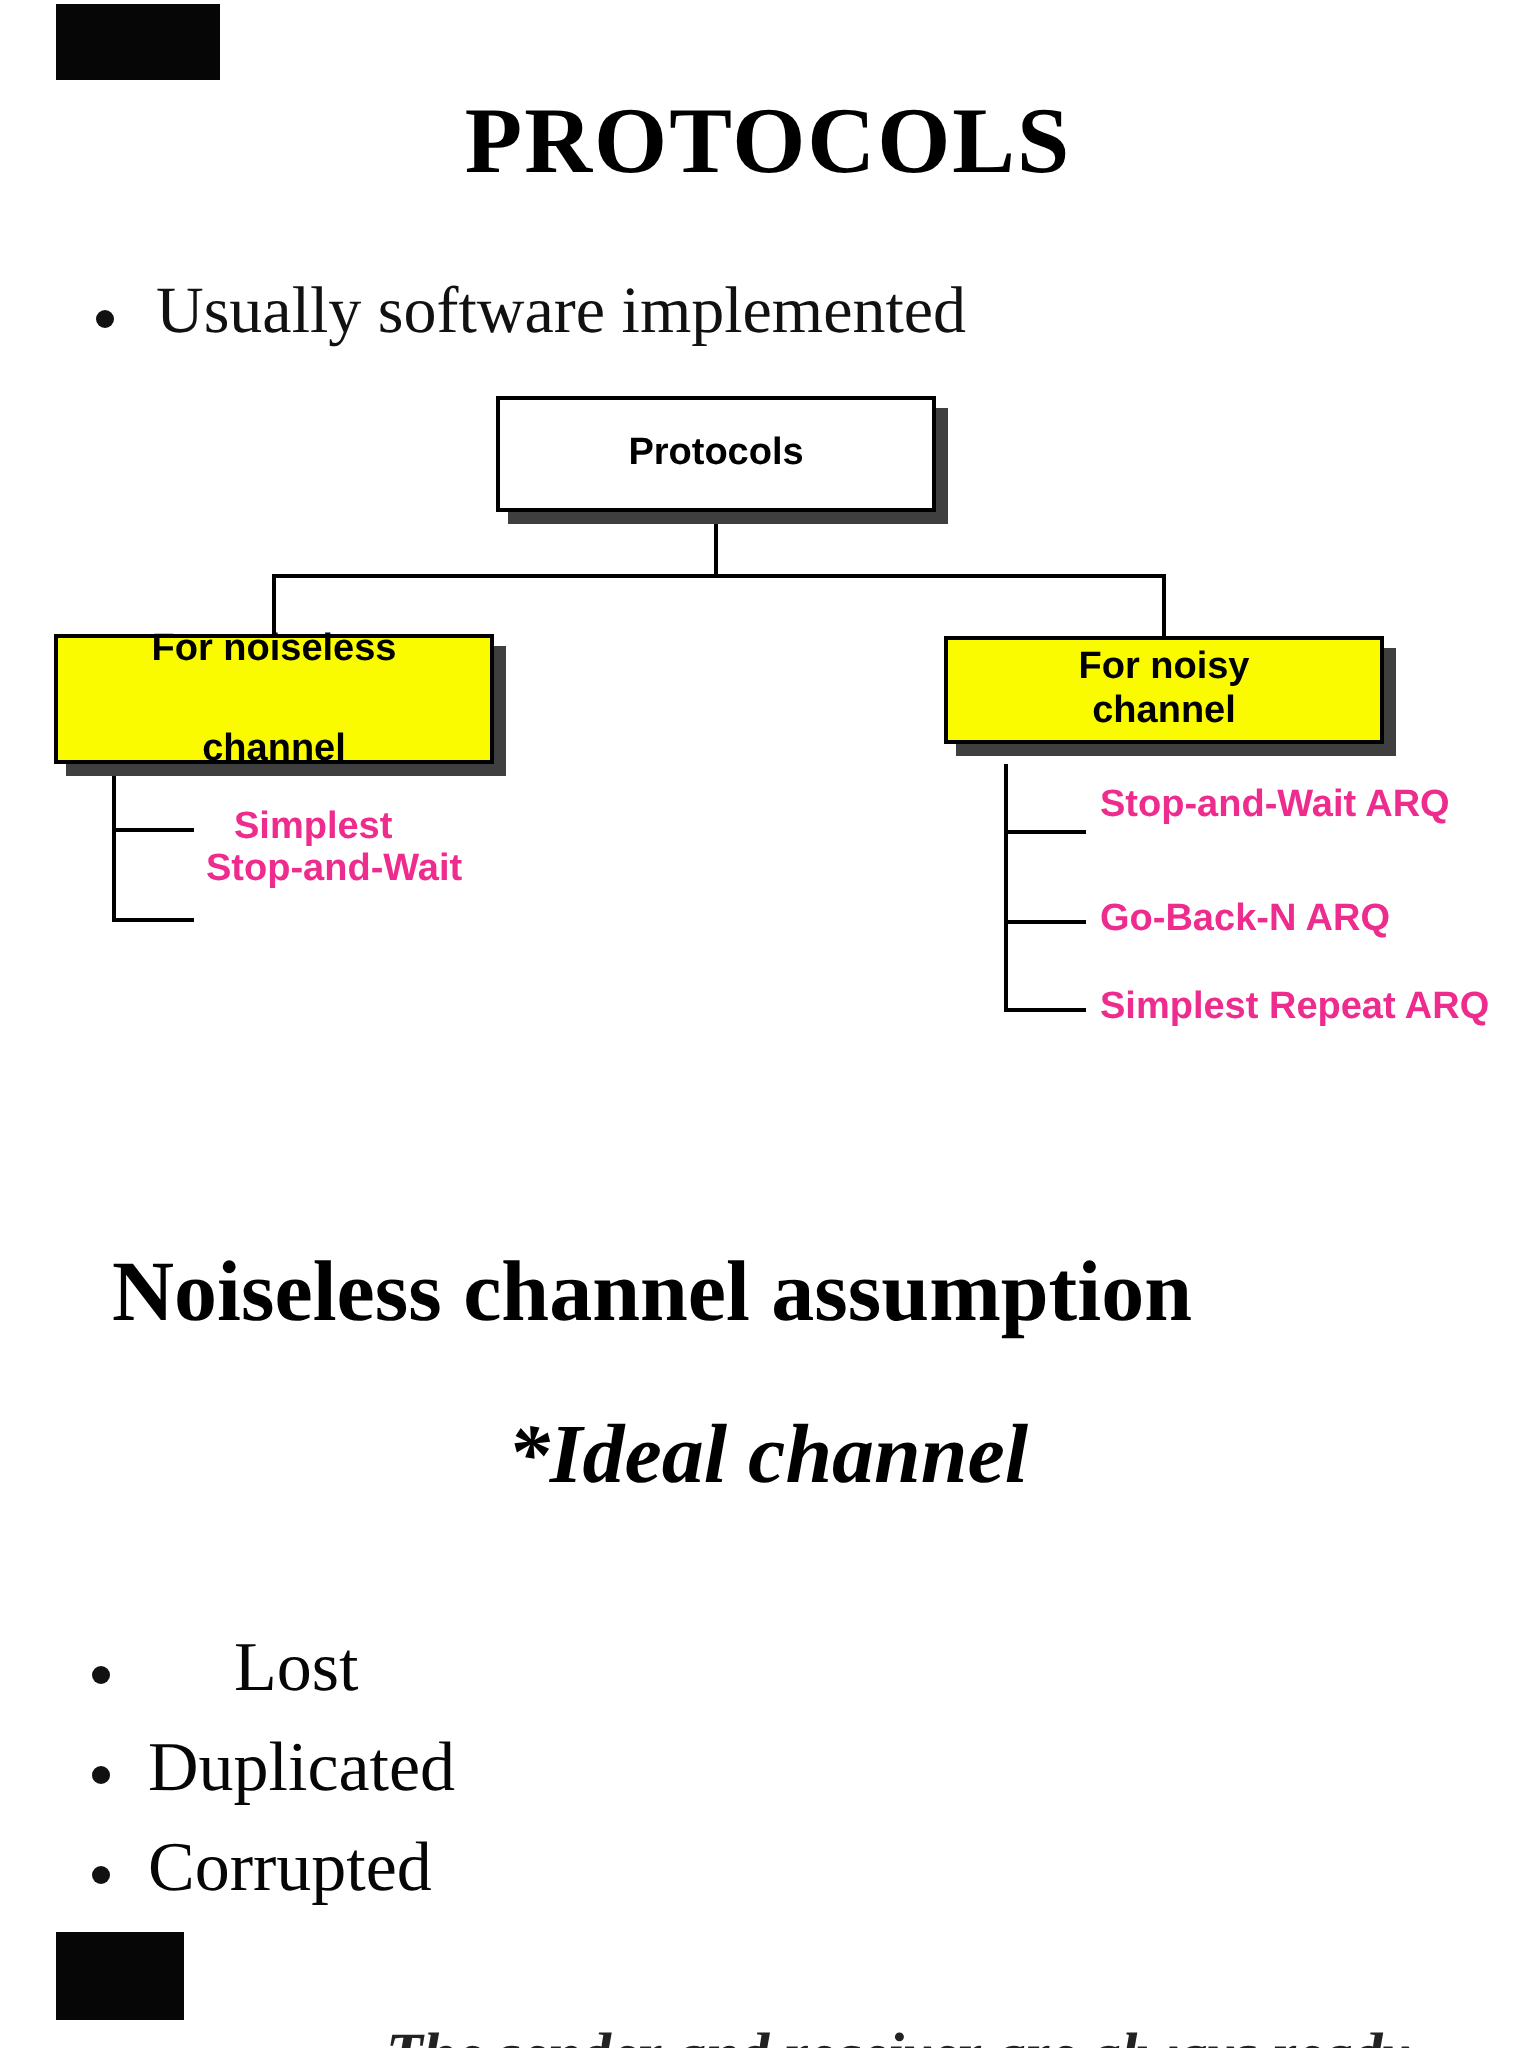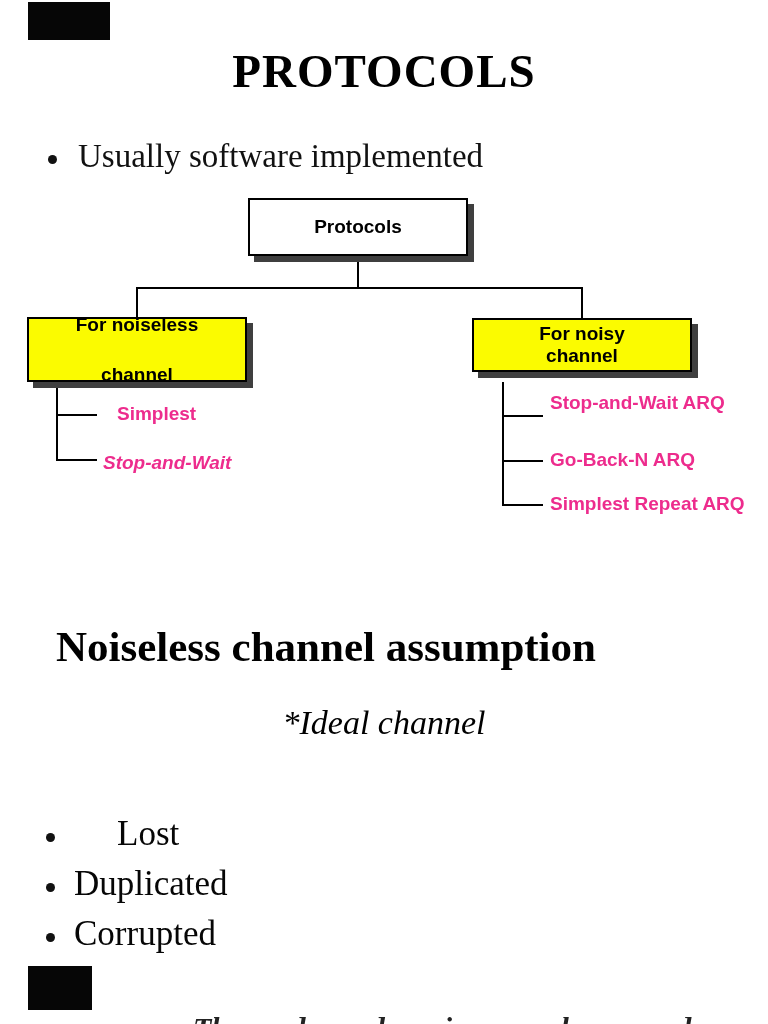--- a/index.html
+++ b/index.html
@@ -34,21 +34,21 @@
     font-family:"Liberation Sans",sans-serif;font-weight:600;font-size:19px;
     color:var(--pink,#ed2c8d);white-space:nowrap;
   }
   
   .s2-title{
     left:0;top:622px;width:652px;text-align:center;
     font-weight:bold;font-size:43px;font-family:"Liberation Serif",serif;
   }
   .s2-subtitle{
     left:0;top:704px;width:768px;text-align:center;
-    font-weight:normal;font-style:italic;font-size:34px;
+    font-weight:bold;font-style:italic;font-size:42px;
   }
   .s2-body{font-size:35px;color:#060606;white-space:nowrap;}
   .clip-line{
     left:193px;top:1014px;width:560px;height:10px;overflow:hidden;
   }
   .clip-line .inner{
     font-style:italic;font-weight:bold;font-size:30px;line-height:34px;
     white-space:nowrap;position:relative;top:-3px;color:#222;
   }
 </style>
@@ -87,21 +87,21 @@
     <span>For noiseless</span>
     <span>channel</span>
   </div>
 
   <div class="abs node yellow" style="left:472px;top:318px;width:220px;height:54px;justify-content:center;">
     <span>For noisy</span>
     <span>channel</span>
   </div>
 
   <div class="abs tree-label" style="left:89px;top:403px;margin-left:28px;">Simplest</div>
-  <div class="abs tree-label" style="left:103px;top:452px;font-style:italic;">Stop-and-Wait</div>
+  <div class="abs tree-label" style="left:103px;top:424px;">Stop-and-Wait</div>
 
   <div class="abs tree-label" style="left:550px;top:392px;">Stop-and-Wait ARQ</div>
   <div class="abs tree-label" style="left:550px;top:449px;">Go-Back-N ARQ</div>
   <div class="abs tree-label" style="left:550px;top:493px;">Simplest Repeat ARQ</div>
 
   <div class="abs s2-title">Noiseless channel assumption</div>
   <div class="abs s2-subtitle">*Ideal channel</div>
 
 
   <div class="abs dot" style="left:46px;top:833px;"></div>

